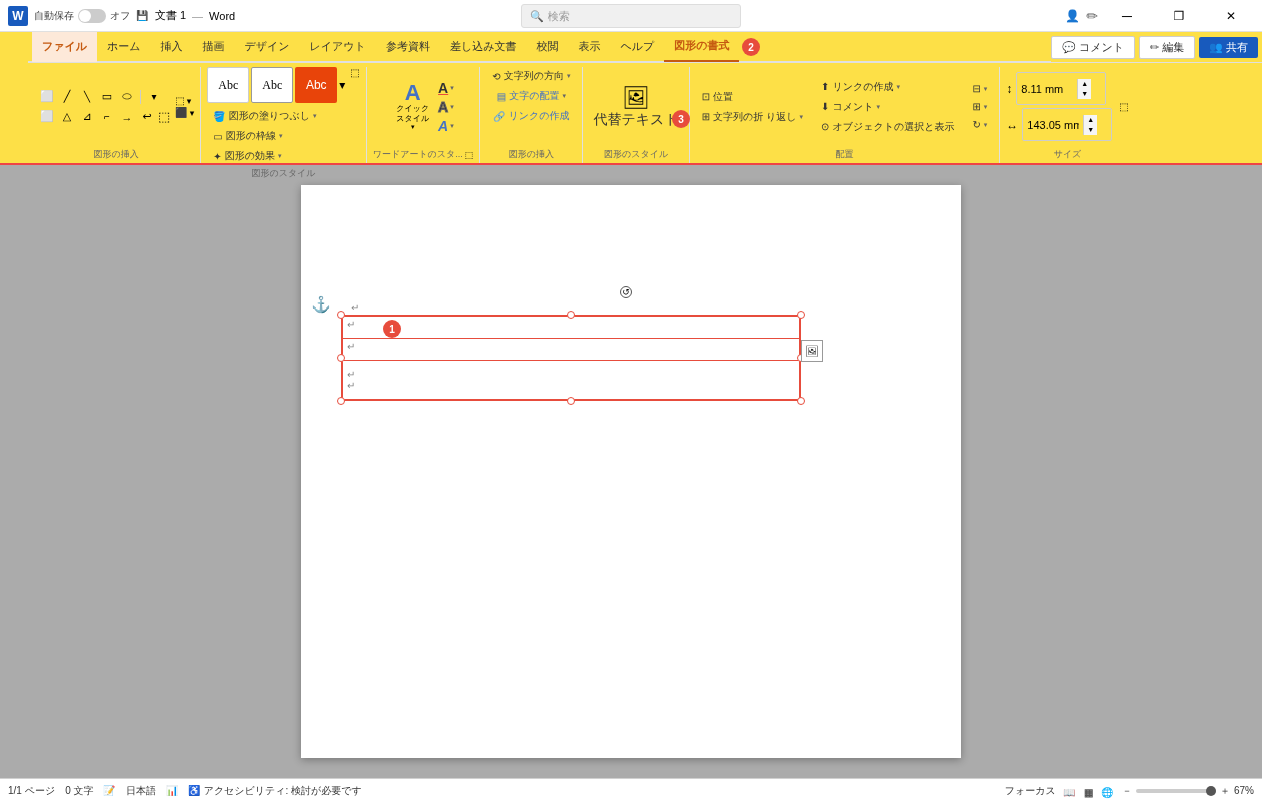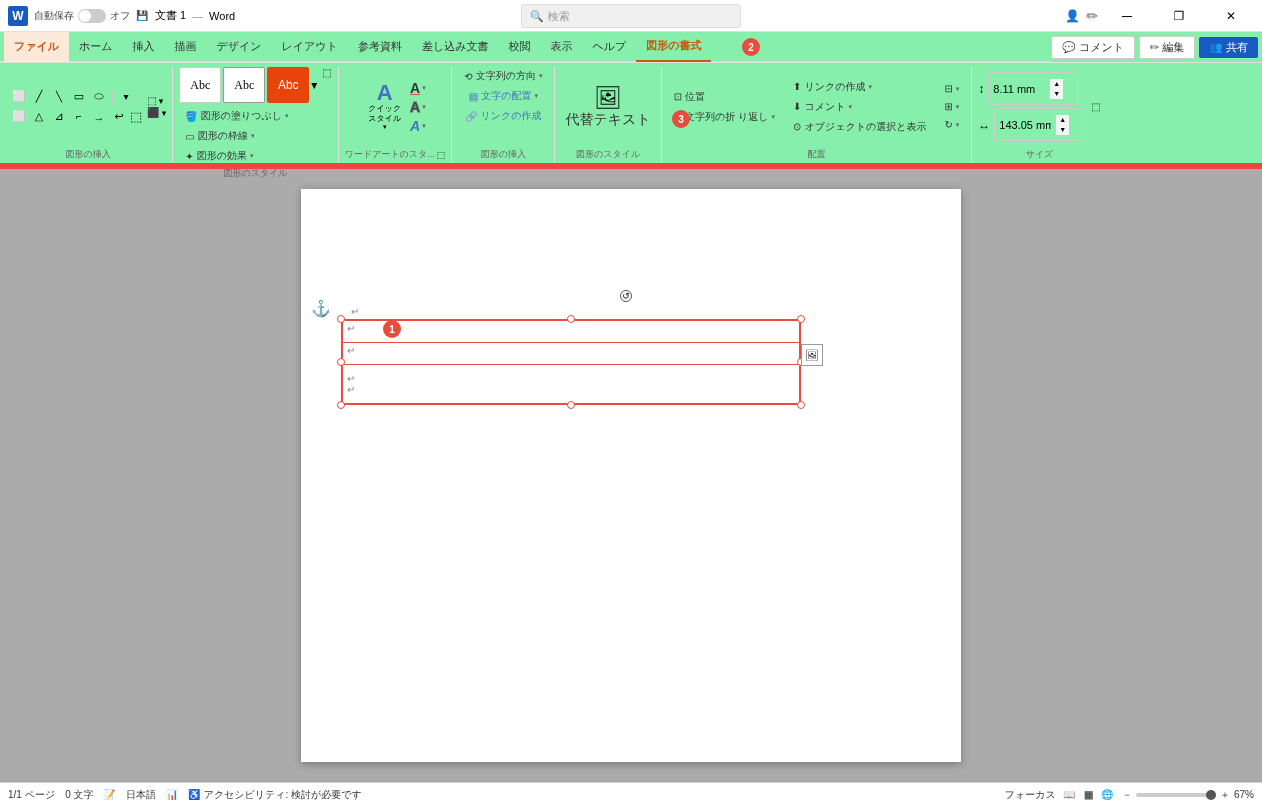--- a/index.html
+++ b/index.html
@@ -15,21 +15,21 @@
     .autosave-area { display: flex; align-items: center; gap: 4px; font-size: 10px; color: #444; }
     .toggle-switch { width: 28px; height: 14px; background: #ccc; border-radius: 7px; position: relative; display: inline-block; }
     .toggle-knob { width: 12px; height: 12px; background: #fff; border-radius: 50%; position: absolute; top: 1px; left: 1px; }
     .title-bar-right { display: flex; align-items: center; gap: 6px; flex: 1; justify-content: flex-end; }
     .title-btn { width: 46px; height: 32px; display: flex; align-items: center; justify-content: center; cursor: pointer; }
 
     
     #search-bar { position: absolute; top: 4px; left: 50%; transform: translateX(-50%); width: 220px; height: 24px; background: #f0f0f0; border: 1px solid #ddd; border-radius: 3px; display: flex; align-items: center; padding: 0 8px; gap: 4px; }
 
     
-    #ribbon { background: #86efac; border-bottom: 6px solid #ef4444; }
+    #ribbon { background: #fde047; border-bottom: 2px solid #ef4444; padding-left: 28px; }
     #ribbon-tabs { display: flex; align-items: center; height: 30px; padding: 0 4px; border-bottom: 1px solid #e0e0e0; }
     .ribbon-tab { padding: 0 10px; height: 30px; display: flex; align-items: center; font-size: 11px; cursor: pointer; color: #333; }
     .ribbon-tab.active { color: #c55a11; border-bottom: 2px solid #c55a11; font-weight: 600; }
     #ribbon-content { display: flex; align-items: stretch; height: 100px; padding: 4px 4px 0; }
     .ribbon-group { display: flex; flex-direction: column; align-items: center; padding: 0 6px; border-right: 1px solid #e0e0e0; min-width: fit-content; }
     .ribbon-group-label { font-size: 9px; color: #666; margin-top: auto; padding: 2px 0; }
     .ribbon-group-content { display: flex; align-items: center; gap: 3px; flex: 1; }
     .ribbon-btn { display: flex; flex-direction: column; align-items: center; justify-content: center; padding: 3px 4px; cursor: pointer; border-radius: 2px; min-width: 32px; }
     .ribbon-btn .label { font-size: 14px; color: #333; text-align: center; }
     .ribbon-btn-sm { display: flex; align-items: center; gap: 3px; padding: 2px 6px; cursor: pointer; border-radius: 2px; font-size: 10px; color: #333; white-space: nowrap; }
@@ -65,21 +65,21 @@
 
     
     .handle { width: 8px; height: 8px; border: 1px solid #e74c3c; background: #fff; border-radius: 50%; position: absolute; }
     .rotate-handle { position: absolute; top: -20px; left: 50%; transform: translateX(-50%); width: 12px; height: 12px; border: 1px solid #555; border-radius: 50%; background: #fff; display: flex; align-items: center; justify-content: center; font-size: 8px; cursor: grab; }
 
     
     .step-num { position: absolute; width: 18px; height: 18px; border-radius: 50%; background: #e74c3c; color: #fff; font-size: 10px; font-weight: bold; display: flex; align-items: center; justify-content: center; }
 
     
     #status-bar { height: 24px; background: #fff; border-top: 1px solid #d0d0d0; display: flex; align-items: center; padding: 0 8px; gap: 10px; font-size: 10px; color: #333; }
-    .status-right { margin-left: auto; display: flex; align-items: center; gap: 8px; }
+    .status-right { margin-left: auto; display: flex; align-items: flex-end; gap: 8px; }
     .zoom-slider { width: 80px; height: 4px; background: #ccc; border-radius: 2px; position: relative; display: inline-block; vertical-align: middle; }
     .zoom-thumb { width: 10px; height: 10px; background: #555; border-radius: 50%; position: absolute; top: -3px; right: 0; }
 
     
     .drop-arrow { font-size: 7px; color: #666; }
     .shape-btn { width: 18px; height: 18px; display: flex; align-items: center; justify-content: center; cursor: pointer; font-size: 11px; border-radius: 1px; }
   </style>
 </head>
 <body>
 

